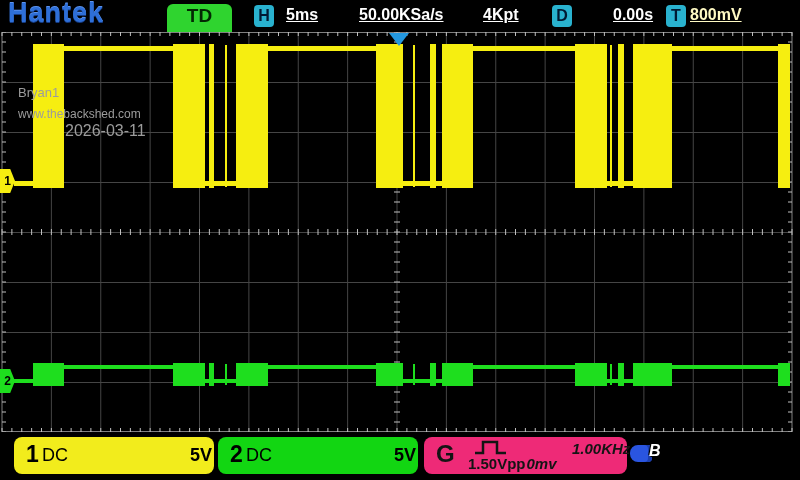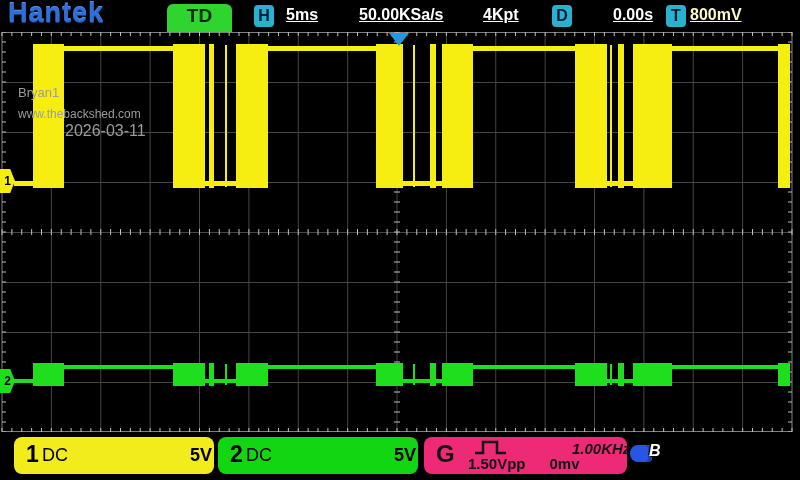--- a/index.html
+++ b/index.html
@@ -36,21 +36,21 @@
   .chbox .coup{position:absolute;left:28px;top:8px;font-size:18px;font-weight:normal;}
   .chbox .scale{position:absolute;right:2px;top:8px;font-size:18px;font-weight:bold;}
   .ch1box{left:14px;background:#f2ec1c;}
   .ch2box{left:218px;background:#12d612;}
   .genbox{position:absolute;left:424px;top:5px;width:203px;height:37px;border-radius:8px;
           background:#ee2a77;color:#141414;}
   .genbox .g{position:absolute;left:12px;top:3px;font-size:24px;font-weight:bold;}
   .gline1{position:absolute;left:48px;top:2px;height:17px;display:flex;align-items:flex-end;font-style:italic;}
   .gline1 .freq{position:absolute;left:100px;top:1px;font-size:15px;font-weight:bold;}
   .gline2{position:absolute;left:44px;top:18px;font-size:15px;font-weight:bold;}
-  .gline2 .off{margin-left:24px;}
+  .gline2 .off{margin-left:1px;font-style:italic;}
   .usbblob{position:absolute;left:630px;top:13px;width:22px;height:17px;background:#2a55e0;
           border-radius:8px 4px 4px 8px;box-shadow:inset -4px 0 0 #1c3fae;}
   .usbB{position:absolute;left:649px;top:10px;color:#fff;font-size:16px;font-weight:bold;
         font-style:italic;text-shadow:1px 1px 0 #000,-1px -1px 0 #000;}
 </style>
 </head>
 <body>
 
 <div class="topbar">
   <div class="brand">Hantek</div>

